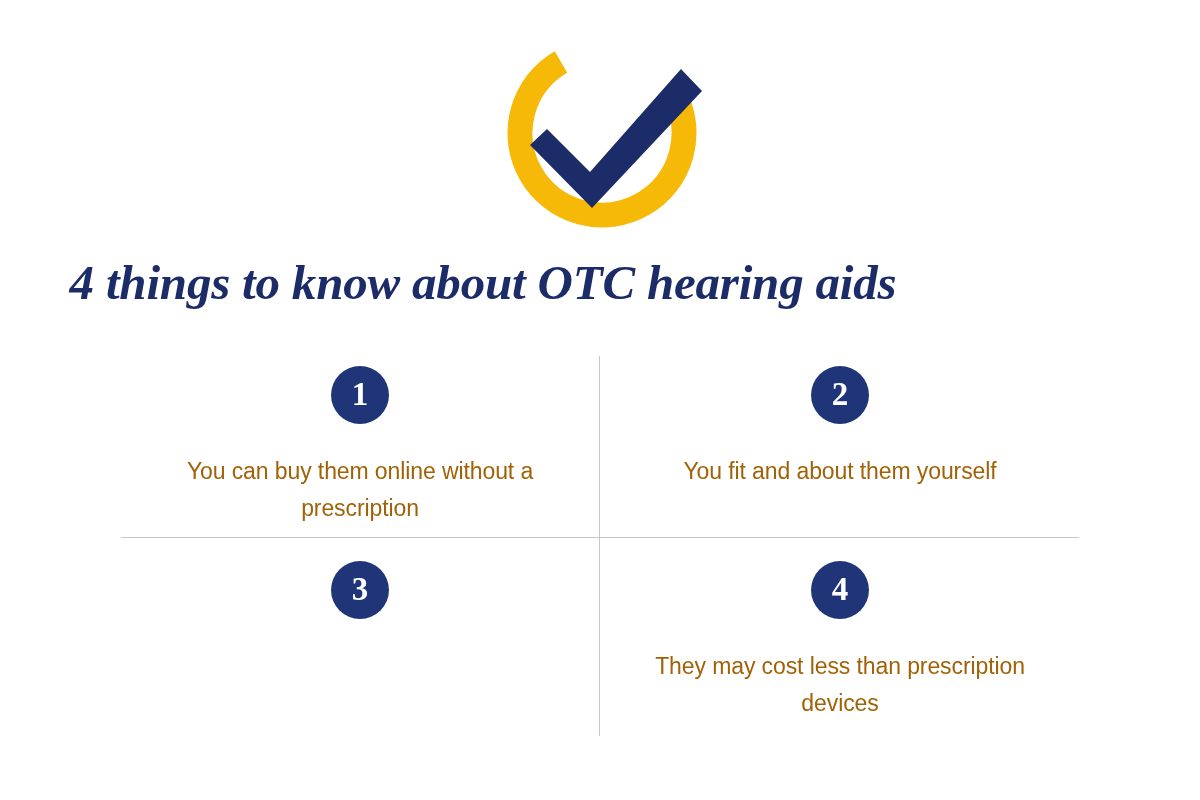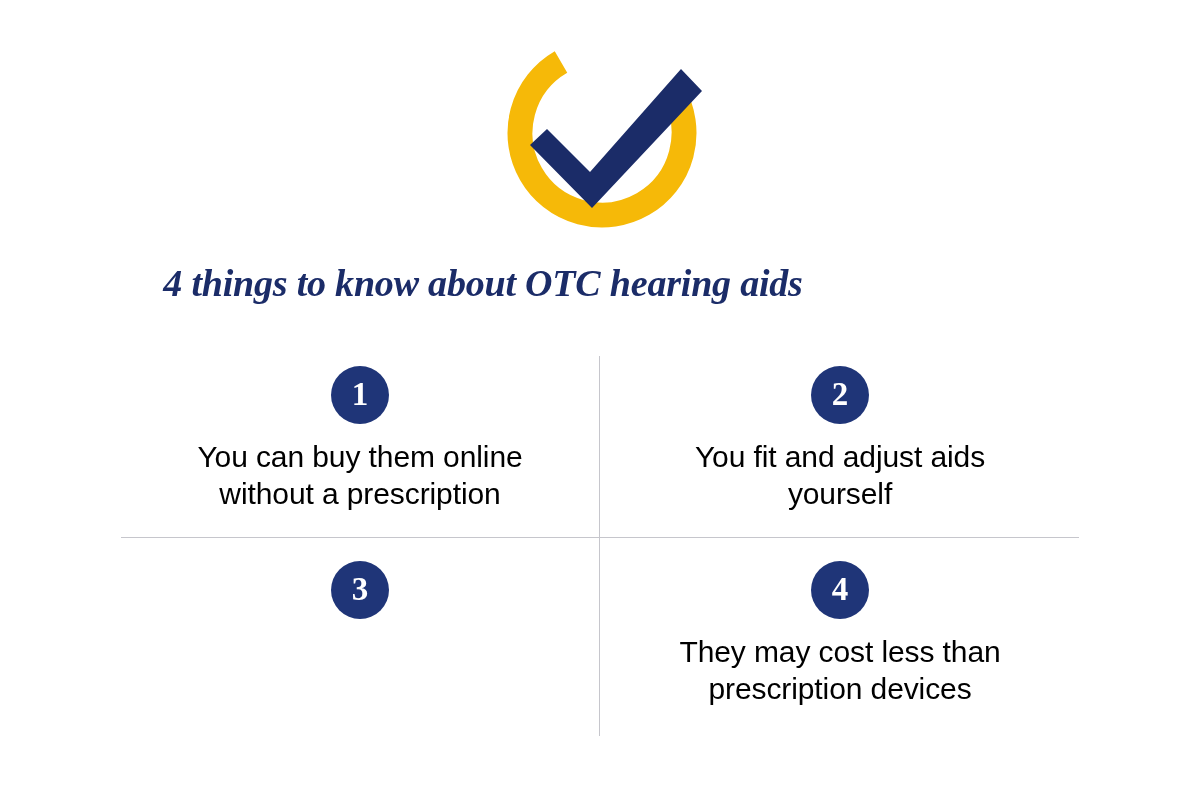--- a/index.html
+++ b/index.html
@@ -38,21 +38,21 @@
   
   .title {
     position: absolute;
     left: 0;
     top: 252px;
     width: 966px;
     text-align: center;
     font-family: "Liberation Serif", serif;
     font-weight: bold;
     font-style: italic;
-    font-size: 38px;
+    font-size: 49px;
     line-height: 62px;
     letter-spacing: -0.2px;
     color: #1b2c68;
   }
 
   
   .grid {
     position: absolute;
     left: 120px;
     top: 350px;
@@ -80,27 +80,27 @@
     align-items: center;
     justify-content: center;
     font-family: "Liberation Serif", serif;
     font-weight: bold;
     font-size: 33px;
     line-height: 1;
     padding-bottom: 2px;
     box-sizing: border-box;
   }
   .cell-text {
-    margin-top: 14px;
+    margin-top: 29px;
     width: 400px;
     text-align: center;
     font-family: "Liberation Sans", sans-serif;
-    font-size: 30px;
+    font-size: 23px;
     line-height: 37px;
-    color: #000000;
+    color: #a16207;
     letter-spacing: -0.1px;
   }
 
   
   .v-divider {
     position: absolute;
     left: 599px;
     top: 356px;
     width: 1px;
     height: 380px;
@@ -135,21 +135,21 @@
 
   <div class="grid">
 
     <div class="cell">
       <div class="num-circle">1</div>
       <div class="cell-text">You can buy them online without a prescription</div>
     </div>
 
     <div class="cell">
       <div class="num-circle">2</div>
-      <div class="cell-text">You fit and adjust aids yourself</div>
+      <div class="cell-text">You fit and about them yourself</div>
     </div>
 
     <div class="cell">
       <div class="num-circle">3</div>
     </div>
 
     <div class="cell">
       <div class="num-circle">4</div>
       <div class="cell-text">They may cost less than prescription devices</div>
     </div>

